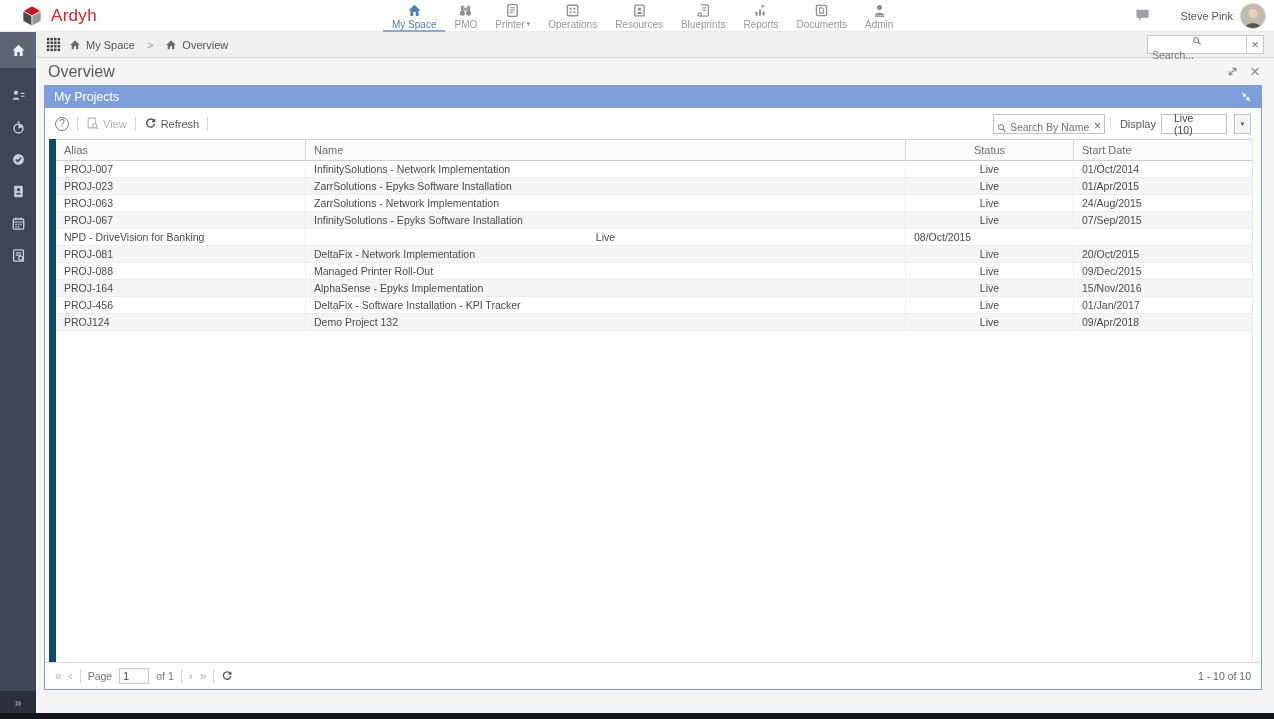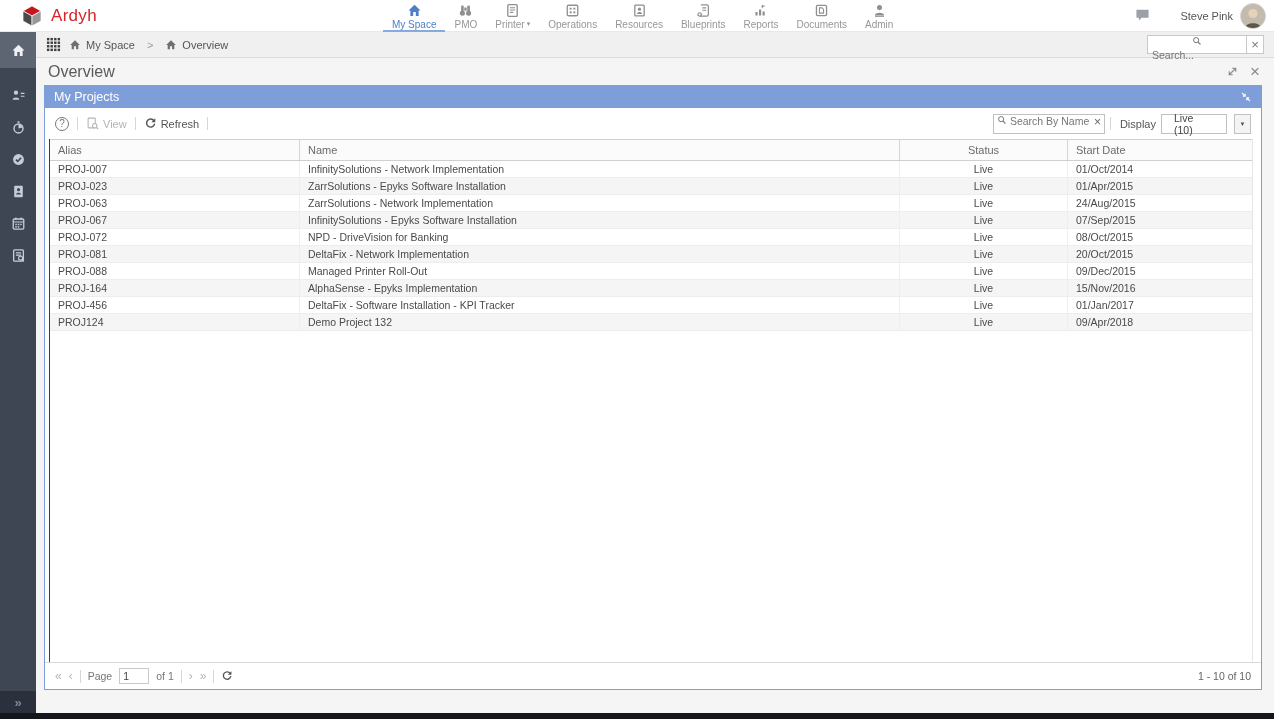--- a/index.html
+++ b/index.html
@@ -77,34 +77,34 @@
 
   .panel-toolbar{ height:31px; display:flex; align-items:center; padding:0 10px; gap:8px; flex:none; }
   .tb-btn{ display:flex; align-items:center; gap:4px; cursor:pointer; color:#555; }
   .tb-btn svg{ width:13px; height:13px; }
   .tb-btn.disabled{ color:#b4b4b4; cursor:default; }
   .help-circle{ width:14px; height:14px; border:1px solid #777; border-radius:50%;
     color:#777; font-size:10px; display:flex; align-items:center; justify-content:center; cursor:pointer; }
   .vsep{ width:1px; height:13px; background:#d7d7d7; }
   .tb-right{ margin-left:auto; display:flex; align-items:center; gap:5px; }
   .sbn-box{ width:112px; height:20px; background:#fff; border:1px solid #c1c1c1;
-    display:flex; align-items:flex-start; padding:0 3px; gap:3px; }
+    display:flex; align-items:flex-end; padding:0 3px; gap:3px; }
   .sbn-box svg{ width:10px; height:10px; color:#777; flex:none; }
   .sbn-box input{ border:none; outline:none; min-width:0; flex:1; font-size:10.5px; color:#666;
     font-family:inherit; background:transparent; }
   .sbn-clear{ color:#666; font-size:12px; cursor:pointer; flex:none; }
   .display-label{ color:#555; font-size:11px; margin-left:4px; }
   .display-select{ width:66px; height:20px; border:1px solid #c1c1c1; background:#fff;
     display:flex; align-items:center; padding:0 12px; font-size:10.5px; color:#444; cursor:pointer; }
   .display-caret{ width:17px; height:20px; border:1px solid #c1c1c1; background:#f4f4f4;
     display:flex; align-items:center; justify-content:center; font-size:6px; color:#555;
     margin-left:2px; cursor:pointer; }
 
   
-  .table-wrap{ flex:1; margin:0 8px 0 4px; border-left:1px solid #0c4a6e; border-right:1px solid #e6e6e6;
+  .table-wrap{ flex:1; margin:0 8px 0 4px; border-left:7px solid #0c4a6e; border-right:1px solid #e6e6e6;
     overflow:hidden; display:flex; flex-direction:column; }
   .tgrid{ display:grid; grid-template-columns:250px 600px 168px 1fr; }
   .thead{ height:22px; background:#fbfbfb; border-top:1px solid #cfcfcf; border-bottom:1px solid #cfcfcf;
     color:#6b6b6b; flex:none; }
   .thead .hcell{ display:flex; align-items:center; padding:0 8px; border-right:1px solid #d6d6d6;
     cursor:pointer; white-space:nowrap; }
   .thead .hcell:last-child{ border-right:none; }
   .thead .hcell.center{ justify-content:center; }
   .trow{ height:17px; border-bottom:1px solid #ededed; color:#4a4a4a; cursor:pointer; }
   .trow:nth-child(even){ background:#f5f5f6; }
@@ -445,21 +445,20 @@
         </div>
 
         <div class="trow tgrid">
           <div class="cell c-alias">PROJ-067</div>
           <div class="cell c-name">InfinitySolutions - Epyks Software Installation</div>
           <div class="cell c-status">Live</div>
           <div class="cell c-date">07/Sep/2015</div>
         </div>
 
         <div class="trow tgrid">
-          <div class="cell c-alias">PROJ-072</div>
           <div class="cell c-name">NPD - DriveVision for Banking</div>
           <div class="cell c-status">Live</div>
           <div class="cell c-date">08/Oct/2015</div>
         </div>
 
         <div class="trow tgrid">
           <div class="cell c-alias">PROJ-081</div>
           <div class="cell c-name">DeltaFix - Network Implementation</div>
           <div class="cell c-status">Live</div>
           <div class="cell c-date">20/Oct/2015</div>

